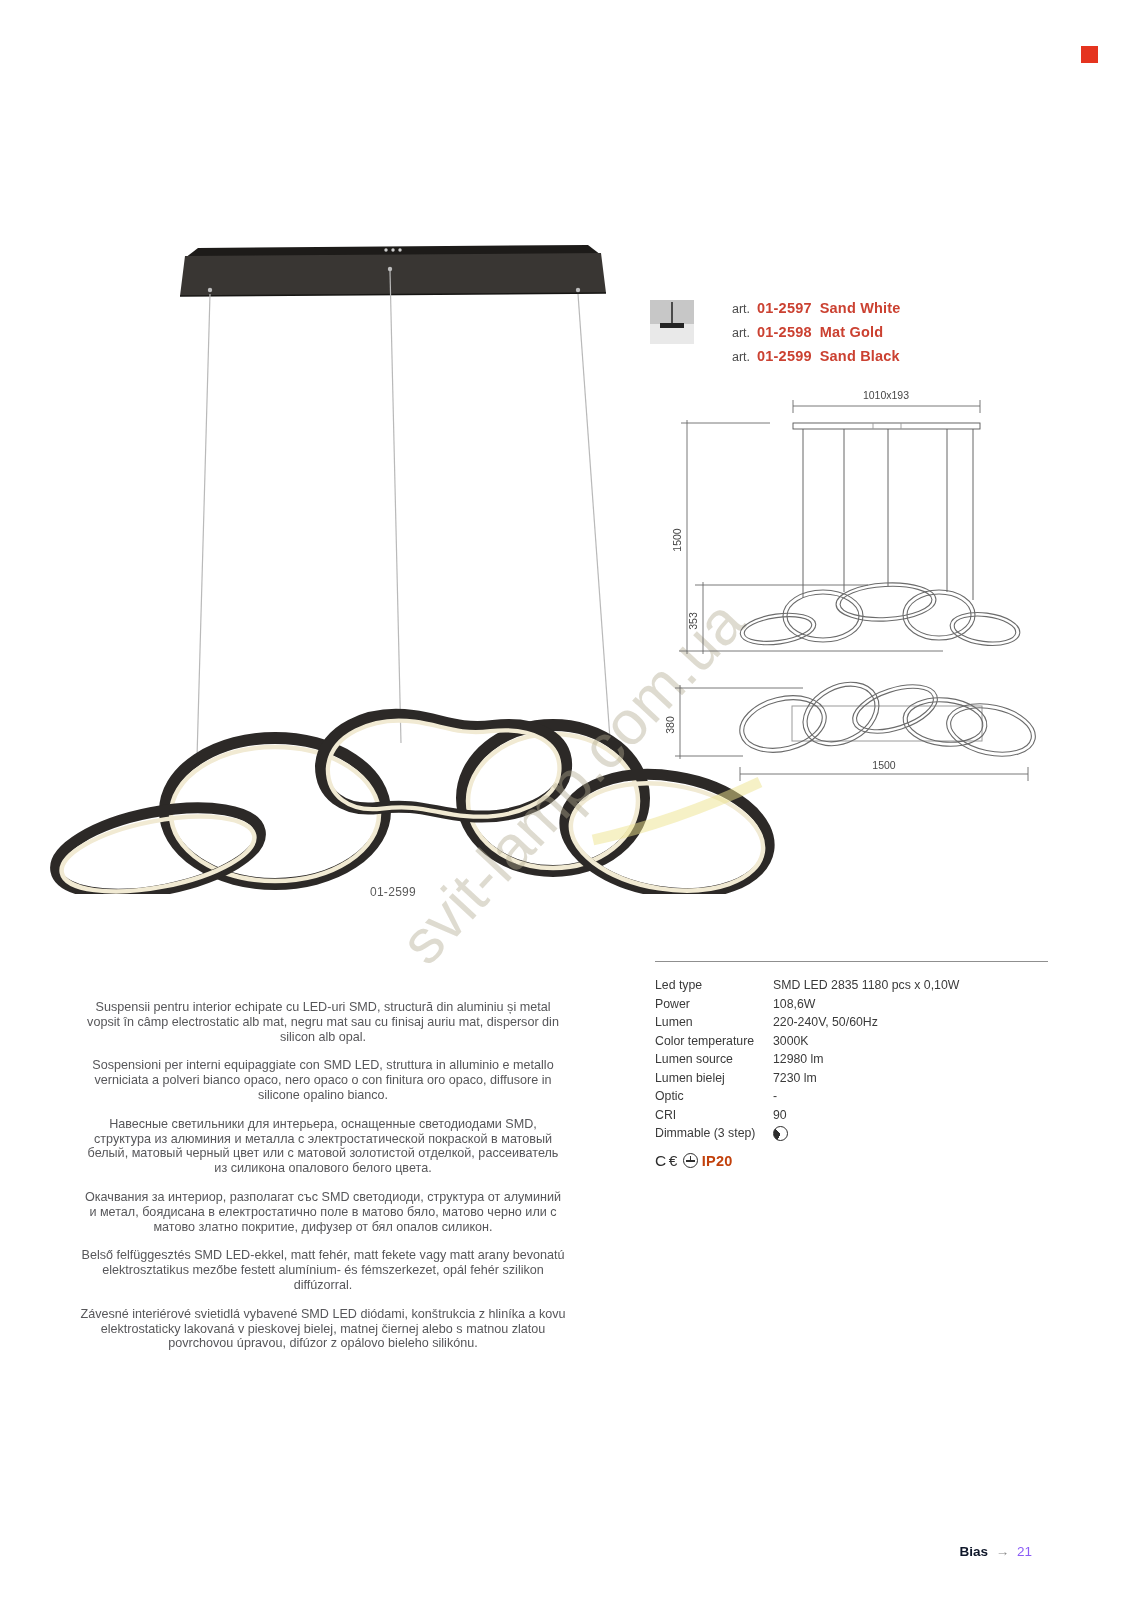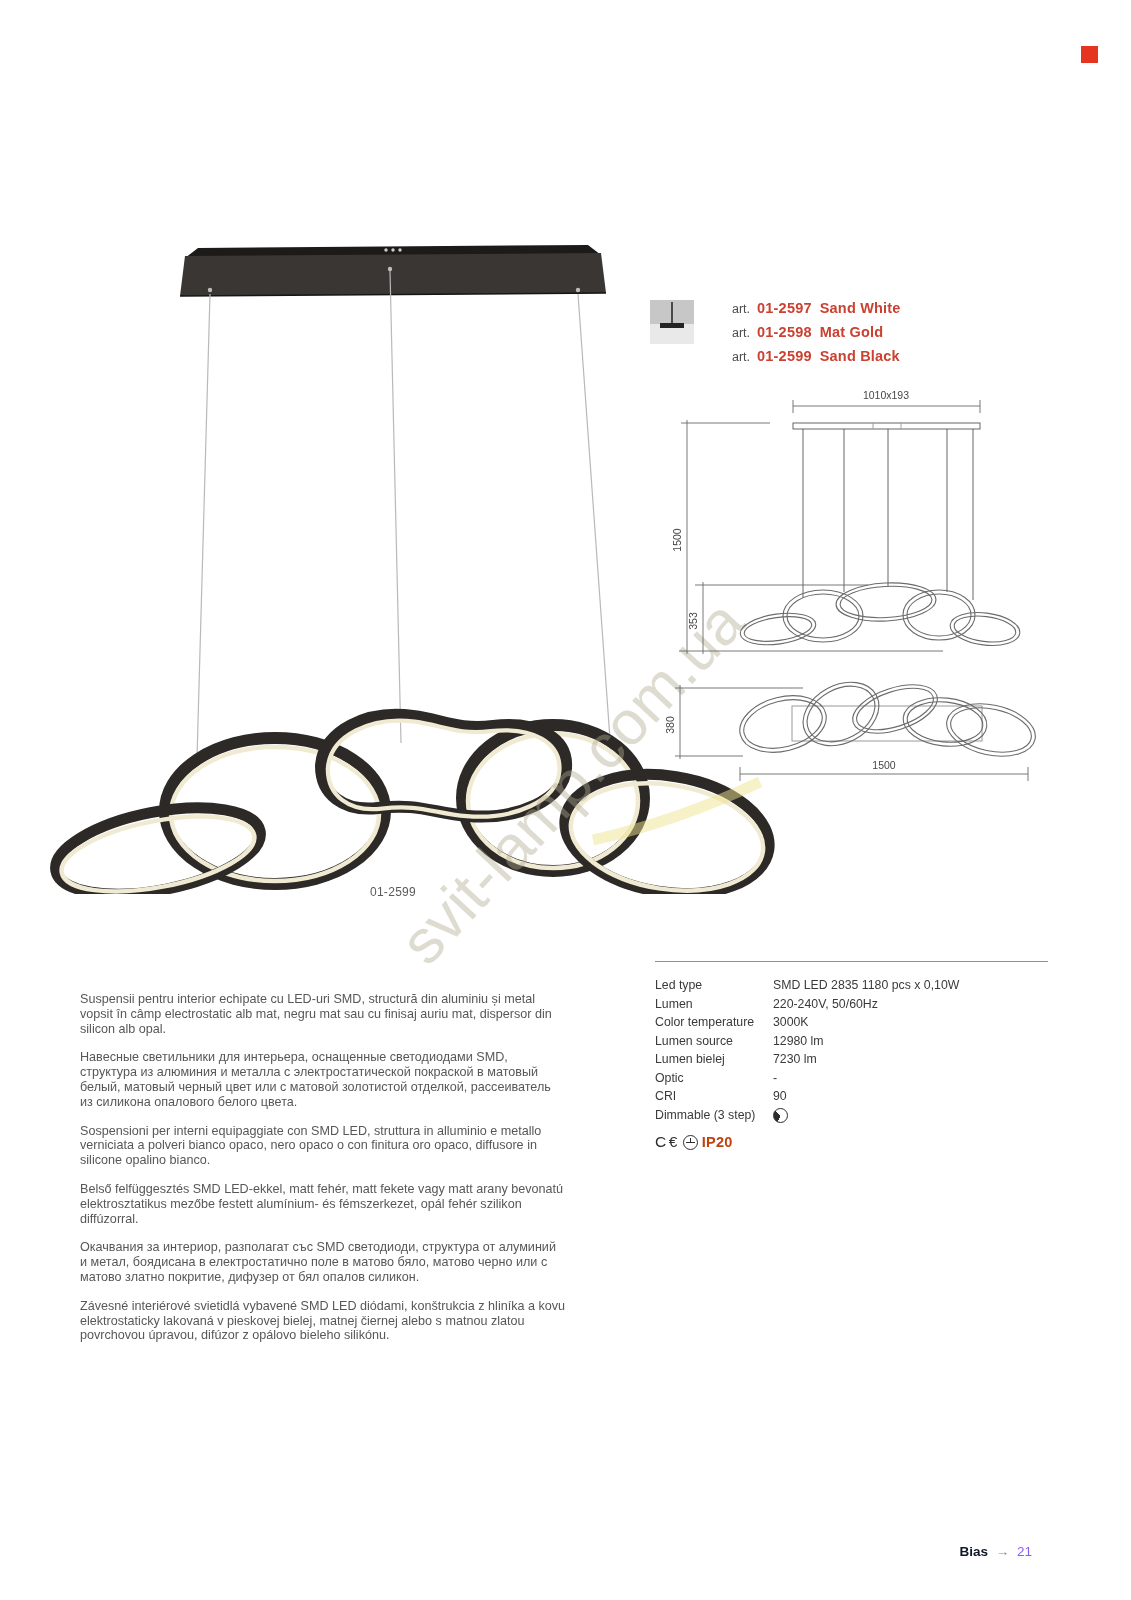--- a/index.html
+++ b/index.html
@@ -50,21 +50,21 @@
   .ce-mark{font-size:15.5px;color:#2e2e2e;letter-spacing:2.5px;font-weight:500;}
   .cert-circle-icon{position:relative;width:13px;height:13px;border-radius:50%;
             border:1.4px solid #2e2e2e;margin:0 4px 0 3px;}
   .cert-circle-icon span{position:absolute;left:2px;top:6px;width:9px;height:1.6px;background:#2e2e2e;}
   .cert-circle-icon i{position:absolute;left:6px;top:2px;width:1.6px;height:5px;background:#2e2e2e;}
   .ip-label{font-size:14.5px;font-weight:bold;color:#c2410c;letter-spacing:.2px;}
 
   
   .descriptions{position:absolute;left:80px;top:988px;width:486px;font-size:12.6px;
                 line-height:14.8px;color:#57575a;}
-  .descriptions p{margin:4px 0 14px 0;}
+  .descriptions p{margin:12px 0 14px 0;text-align:center;}
 
   
   .footer{position:absolute;top:1544px;right:99px;font-size:13.5px;white-space:nowrap;}
   .footer .name{font-weight:bold;color:#0f172a;}
   .footer .arrow{color:#8a8a8a;margin:0 4px;}
   .footer .num{color:#8b5cf6;}
 </style>
 </head>
 <body>
 
@@ -193,20 +193,24 @@
     <text class="dim-text" x="31" y="61" text-anchor="middle" transform="rotate(-90 31 61)">380</text>
     <text class="dim-text" x="241" y="105" text-anchor="middle">1500</text>
   </svg>
 
   <div class="specs">
     <div class="spec-row">
         <span class="spec-label">Led type</span>
         <span class="spec-value">SMD LED 2835 1180 pcs x 0,10W</span>
       </div>
     <div class="spec-row">
+        <span class="spec-label">Power</span>
+        <span class="spec-value">108,6W</span>
+      </div>
+    <div class="spec-row">
         <span class="spec-label">Lumen</span>
         <span class="spec-value">220-240V, 50/60Hz</span>
       </div>
     <div class="spec-row">
         <span class="spec-label">Color temperature</span>
         <span class="spec-value">3000K</span>
       </div>
     <div class="spec-row">
         <span class="spec-label">Lumen source</span>
         <span class="spec-value">12980 lm</span>
@@ -232,24 +236,24 @@
       <span class="cert-circle-icon">
           <i></i>
           <span></span>
         </span>
       <span class="ip-label">IP20</span>
     </div>
   </div>
 
   <div class="descriptions">
     <p>Suspensii pentru interior echipate cu LED-uri SMD, structură din aluminiu și metal vopsit în câmp electrostatic alb mat, negru mat sau cu finisaj auriu mat, dispersor din silicon alb opal.</p>
+    <p>Sospensioni per interni equipaggiate con SMD LED, struttura in alluminio e metallo verniciata a polveri bianco opaco, nero opaco o con finitura oro opaco, diffusore in silicone opalino bianco.</p>
     <p>Навесные светильники для интерьера, оснащенные светодиодами SMD, структура из алюминия и металла с электростатической покраской в матовый белый, матовый черный цвет или с матовой золотистой отделкой, рассеиватель из силикона опалового белого цвета.</p>
-    <p>Sospensioni per interni equipaggiate con SMD LED, struttura in alluminio e metallo verniciata a polveri bianco opaco, nero opaco o con finitura oro opaco, diffusore in silicone opalino bianco.</p>
+    <p>Окачвания за интериор, разполагат със SMD светодиоди, структура от алуминий и метал, боядисана в електростатично поле в матово бяло, матово черно или с матово златно покритие, дифузер от бял опалов силикон.</p>
     <p>Belső felfüggesztés SMD LED-ekkel, matt fehér, matt fekete vagy matt arany bevonatú elektrosztatikus mezőbe festett alumínium- és fémszerkezet, opál fehér szilikon diffúzorral.</p>
-    <p>Окачвания за интериор, разполагат със SMD светодиоди, структура от алуминий и метал, боядисана в електростатично поле в матово бяло, матово черно или с матово златно покритие, дифузер от бял опалов силикон.</p>
     <p>Závesné interiérové svietidlá vybavené SMD LED diódami, konštrukcia z hliníka a kovu elektrostaticky lakovaná v pieskovej bielej, matnej čiernej alebo s matnou zlatou povrchovou úpravou, difúzor z opálovo bieleho silikónu.</p>
   </div>
 
   <div class="footer">
     <span class="name">Bias</span>
     <span class="arrow">→</span>
     <span class="num">21</span>
   </div>
 
 </div>

